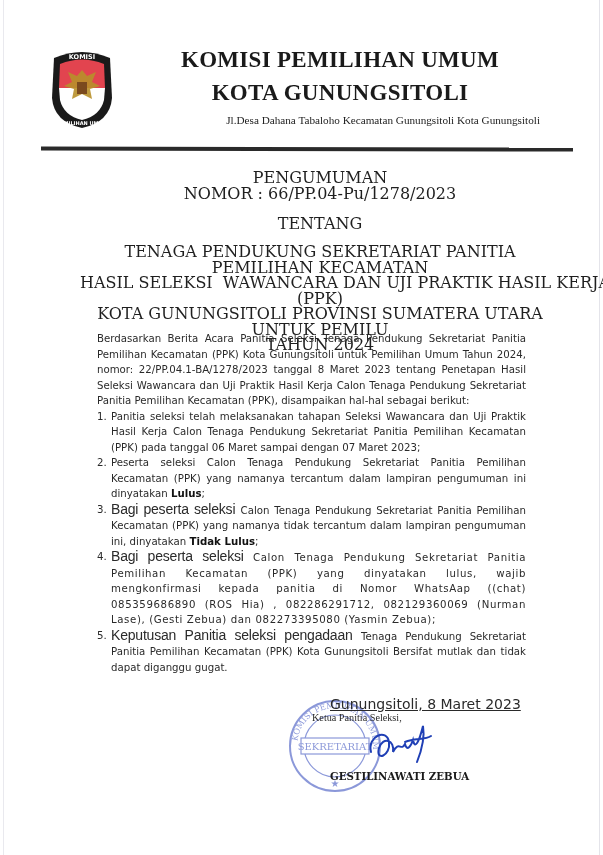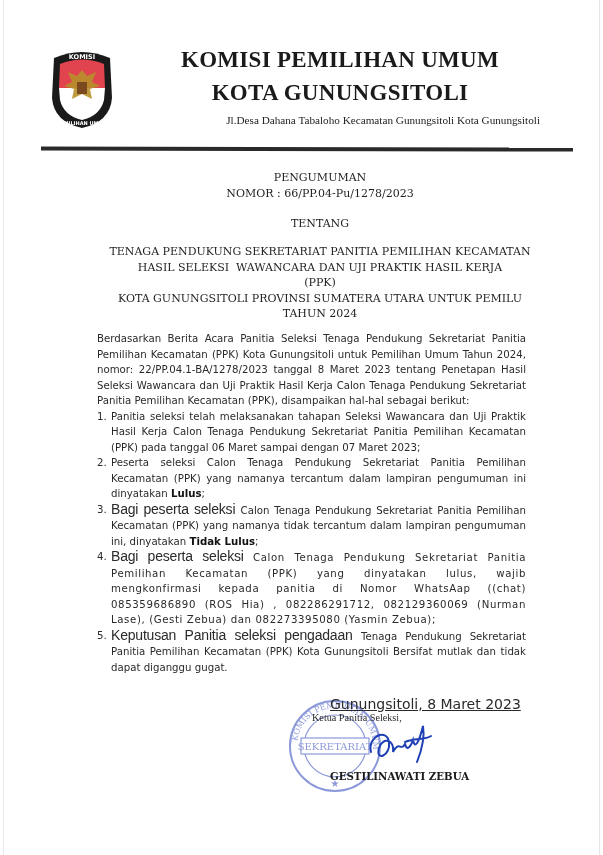--- a/index.html
+++ b/index.html
@@ -20,21 +20,21 @@
   .org-title.l2 { top:80px; }
   .address {
     position:absolute; left:140px; width:400px; top:114px; text-align:right;
     font-family:"Liberation Serif", serif; font-size:11.2px; color:#222;
   }
   .rule { position:absolute; left:41px; top:147px; width:532px; height:4px; background:#2a2a2a; transform:rotate(0.12deg); }
 
   
   .heading {
     position:absolute; left:80px; width:480px; text-align:center;
-    font-family:"DejaVu Serif", serif; font-size:11px; color:#1f1f1f; line-height:15.5px;
+    font-family:"DejaVu Serif", serif; font-size:16px; color:#1f1f1f; line-height:15.5px;
   }
   .h-pengumuman { top:170px; }
   .h-tentang { top:216px; }
   .h-title { top:244px; }
 
   
   .body {
     position:absolute; left:97px; width:429px; top:331px;
     font-family:"DejaVu Sans", sans-serif; font-size:10.2px; line-height:15.5px; color:#2a2a2a;
     text-align:justify;

